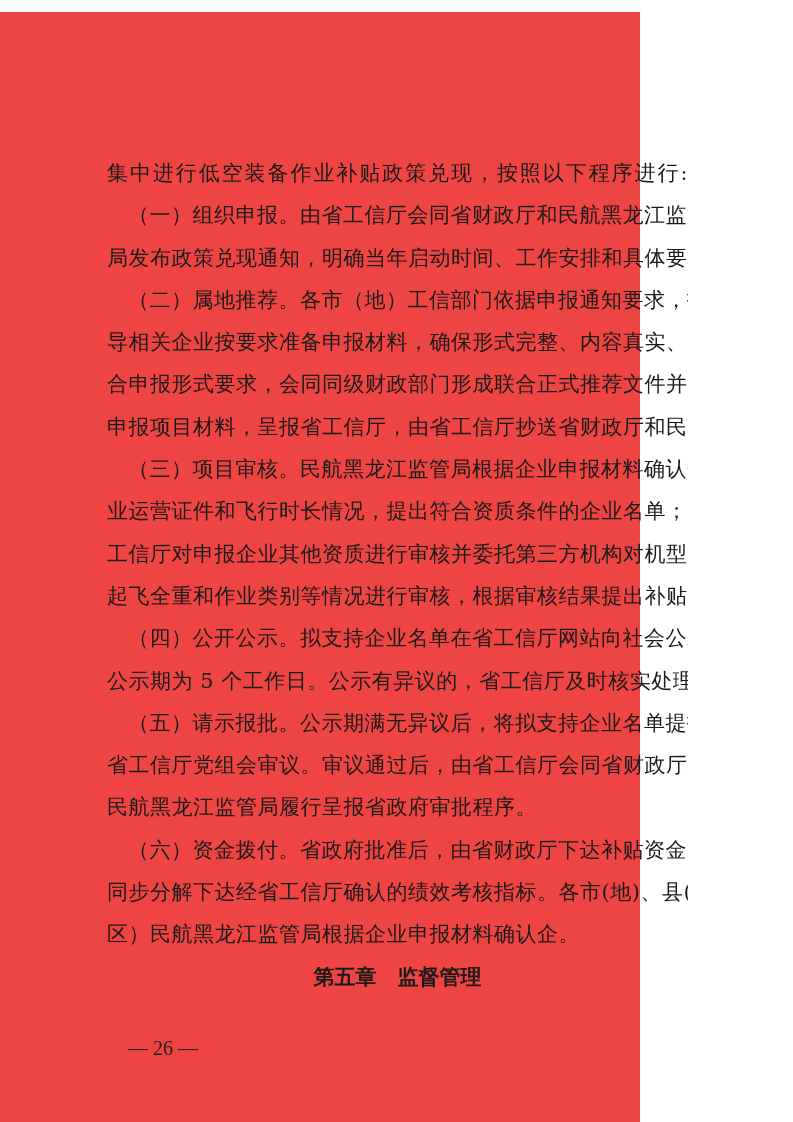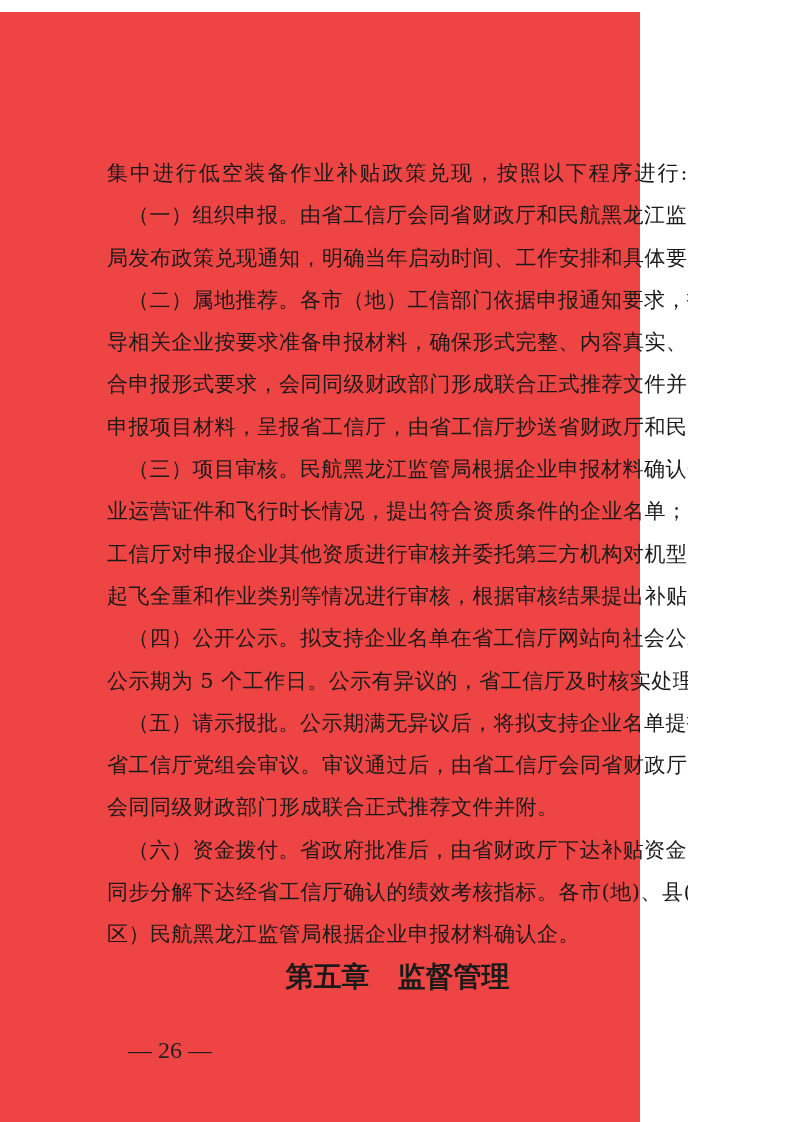--- a/index.html
+++ b/index.html
@@ -16,31 +16,31 @@
     height: 42.3px; line-height: 42.3px;
     font-size: 21px; letter-spacing: 0.5px;
     white-space: nowrap; text-align: justify; text-align-last: justify;
     overflow: hidden;
   }
   .line.last { text-align-last: left; }
   .line.indent { padding-left: 21px; }
   .heading {
     height: 42.3px; line-height: 42.3px;
     font-family: "DejaVu Sans", "Liberation Sans", sans-serif;
-    font-weight: bold; font-size: 28px; text-align: center;
+    font-weight: bold; font-size: 21px; text-align: center;
     white-space: pre;
   }
   .art-label {
     font-family: "DejaVu Sans", "Liberation Sans", sans-serif;
     font-weight: bold;
   }
   .page-number {
     position: absolute; left: 128px; top: 1025px;
     font-family: "Liberation Serif", "DejaVu Serif", serif;
-    font-size: 24px; color: #222; white-space: pre;
+    font-size: 20px; color: #222; white-space: pre;
   }
 </style>
 </head>
 <body>
 
 <div class="page">
   <div class="body-text">
     <div class="line">集中进行低空装备作业补贴政策兑现，按照以下程序进行:</div>
     <div class="line indent">（一）组织申报。由省工信厅会同省财政厅和民航黑龙江监管</div>
     <div class="line">局发布政策兑现通知，明确当年启动时间、工作安排和具体要求。</div>
@@ -49,20 +49,20 @@
     <div class="line">合申报形式要求，会同同级财政部门形成联合正式推荐文件并附</div>
     <div class="line">申报项目材料，呈报省工信厅，由省工信厅抄送省财政厅和民航</div>
     <div class="line indent">（三）项目审核。民航黑龙江监管局根据企业申报材料确认企</div>
     <div class="line">业运营证件和飞行时长情况，提出符合资质条件的企业名单；省</div>
     <div class="line">工信厅对申报企业其他资质进行审核并委托第三方机构对机型、</div>
     <div class="line">起飞全重和作业类别等情况进行审核，根据审核结果提出补贴额度。</div>
     <div class="line indent">（四）公开公示。拟支持企业名单在省工信厅网站向社会公示，</div>
     <div class="line">公示期为 5 个工作日。公示有异议的，省工信厅及时核实处理。</div>
     <div class="line indent">（五）请示报批。公示期满无异议后，将拟支持企业名单提报</div>
     <div class="line">省工信厅党组会审议。审议通过后，由省工信厅会同省财政厅和</div>
-    <div class="line last">会同同级财政部门形成联合正式推荐文件并附。</div>
+    <div class="line last">民航黑龙江监管局履行呈报省政府审批程序。</div>
     <div class="line indent">（六）资金拨付。省政府批准后，由省财政厅下达补贴资金，</div>
     <div class="line">同步分解下达经省工信厅确认的绩效考核指标。各市(地)、县(市、</div>
     <div class="line last">区）民航黑龙江监管局根据企业申报材料确认企。</div>
     <div class="heading">第五章　监督管理</div>
   </div>
   <div class="page-number">— 26 —</div>
 </div>
 
 </body></html>

